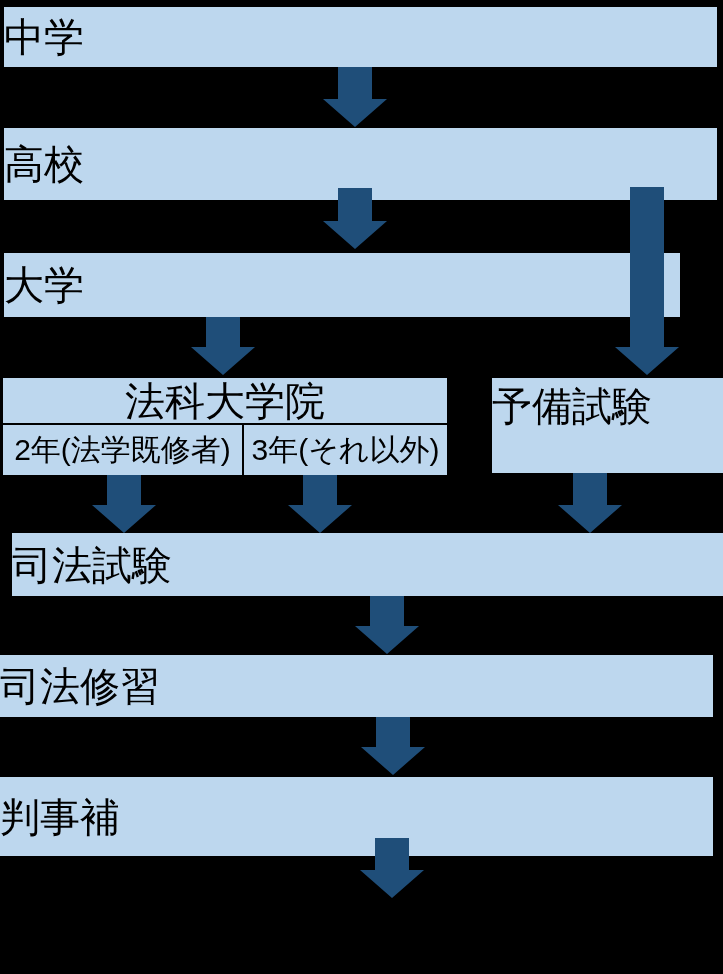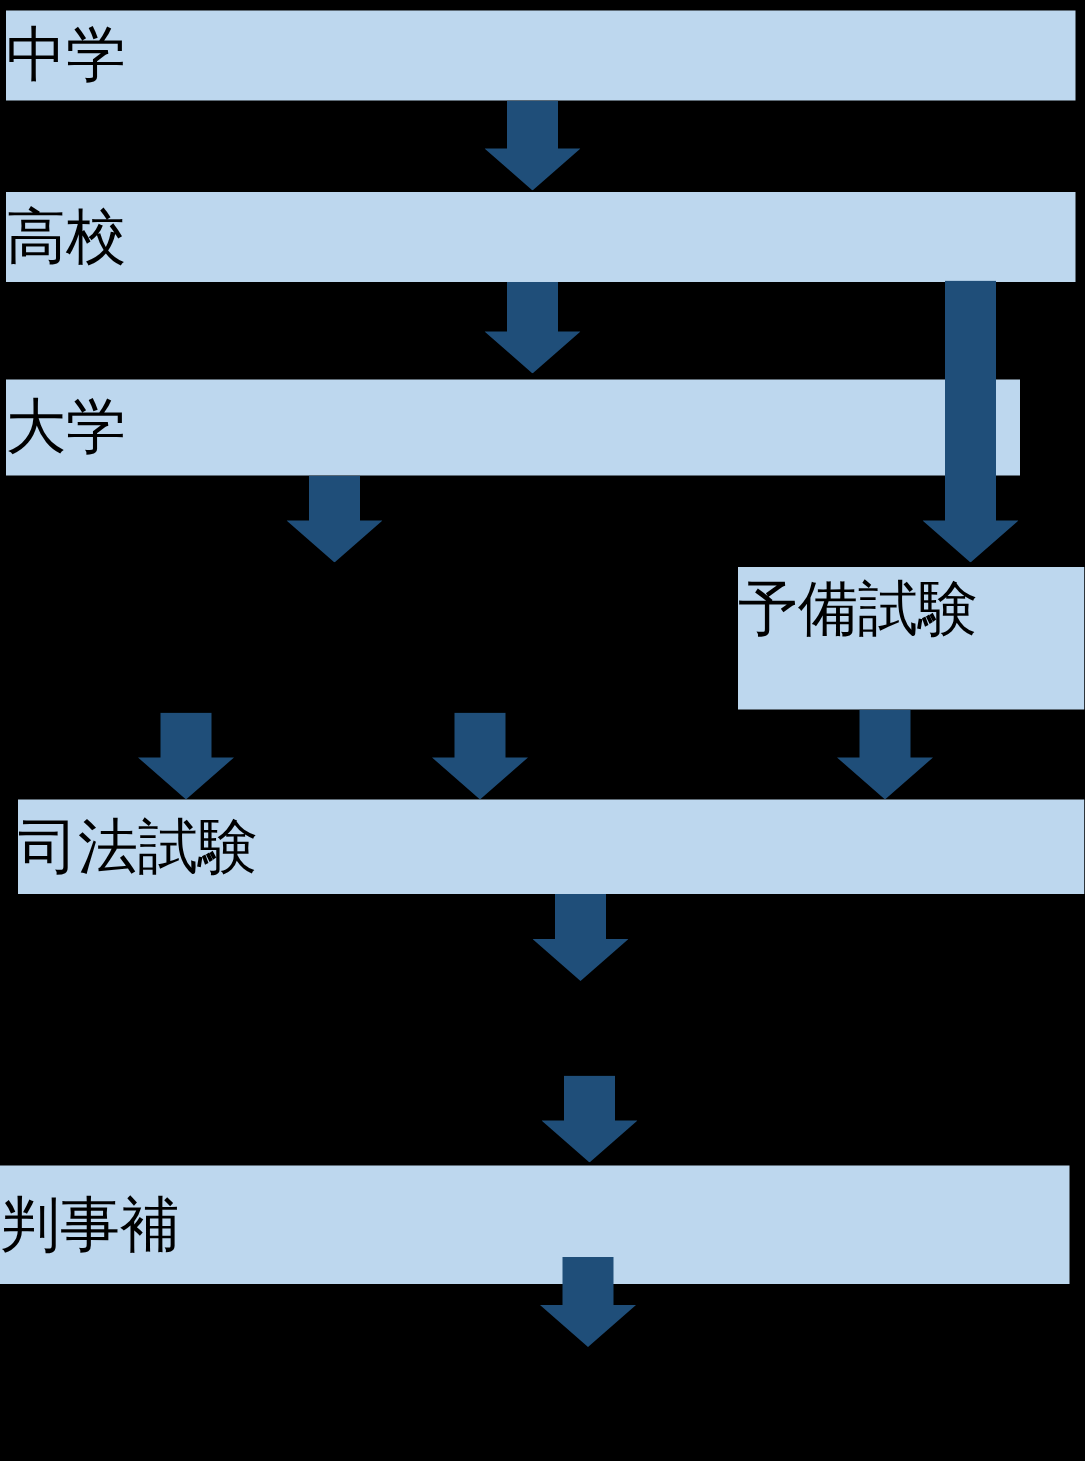--- a/index.html
+++ b/index.html
@@ -44,37 +44,53 @@
 </style>
 </head>
 <body>
 
 <div class="stage">
 
   <div class="box" style="left:4px; top:7px; width:713px; height:60px">
     <span>中学</span>
   </div>
 
-  <div class="box" style="left:4px; top:128px; width:713px; height:60px">
+  <div class="box" style="left:4px; top:128px; width:713px; height:72px">
     <span>高校</span>
   </div>
 
   <div class="box" style="left:4px; top:253px; width:676px; height:64px">
     <span>大学</span>
   </div>
 
+  <div class="box law-school" style="left:3px; top:378px; width:444px; height:97px">
+    <div class="ls-header">
+      <span>法科大学院</span>
+    </div>
+    <div class="ls-row">
+      <div class="ls-cell ls-cell-left">
+        <span>2年(法学既修者)</span>
+      </div>
+      <div class="ls-cell ls-cell-right">
+        <span>3年(それ以外)</span>
+      </div>
+    </div>
+  </div>
 
   <div class="box prelim" style="left:460px; top:378px; width:257px; height:95px">
     <span>予備試験</span>
   </div>
 
   <div class="box" style="left:12px; top:533px; width:713px; height:63px">
     <span>司法試験</span>
   </div>
 
+  <div class="box" style="left:0px; top:655px; width:713px; height:62px">
+    <span>司法修習</span>
+  </div>
 
   <div class="box" style="left:0px; top:777px; width:713px; height:79px">
     <span>判事補</span>
   </div>
 
 
   <div class="arrow" style="left:323px; top:67px;  height:60px"></div>
   <div class="arrow" style="left:323px; top:188px; height:61px"></div>
   <div class="arrow" style="left:191px; top:317px; height:58px"></div>
   <div class="arrow" style="left:615px; top:187px; height:188px"></div>

